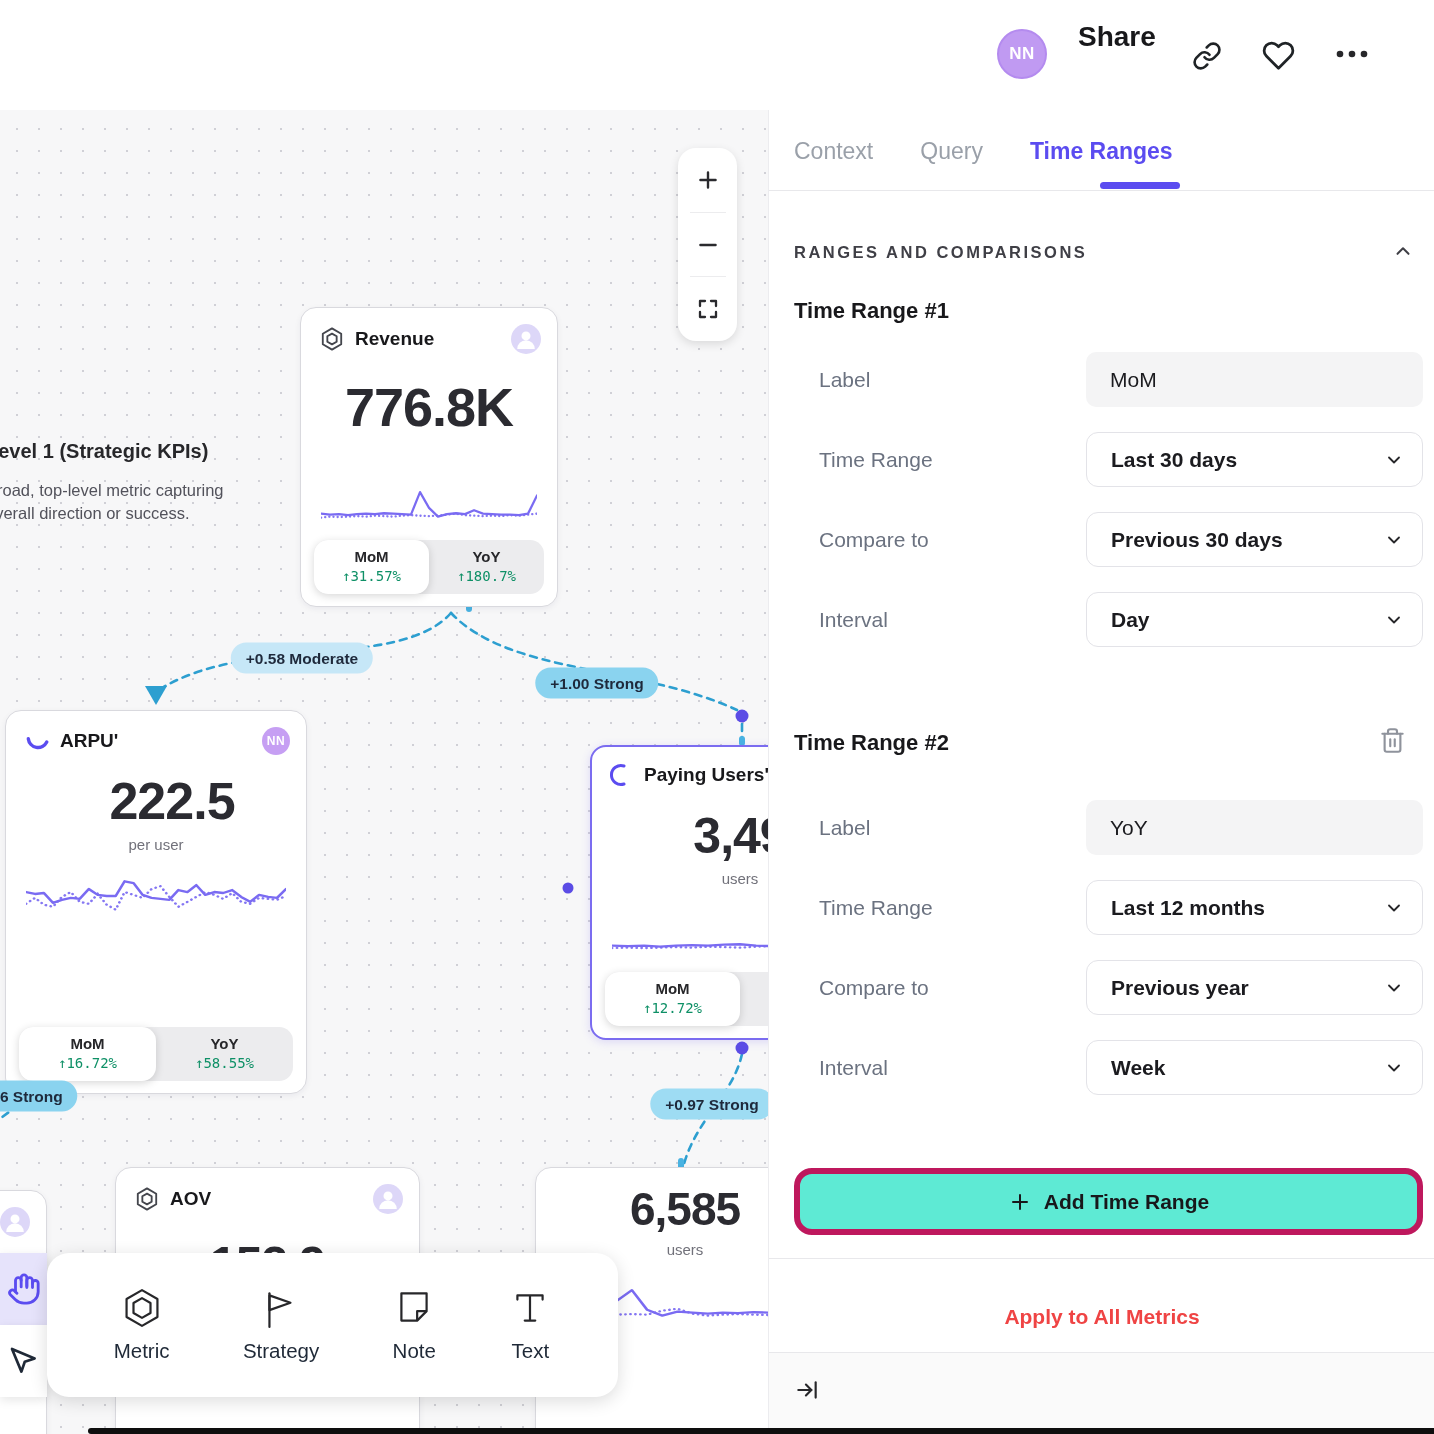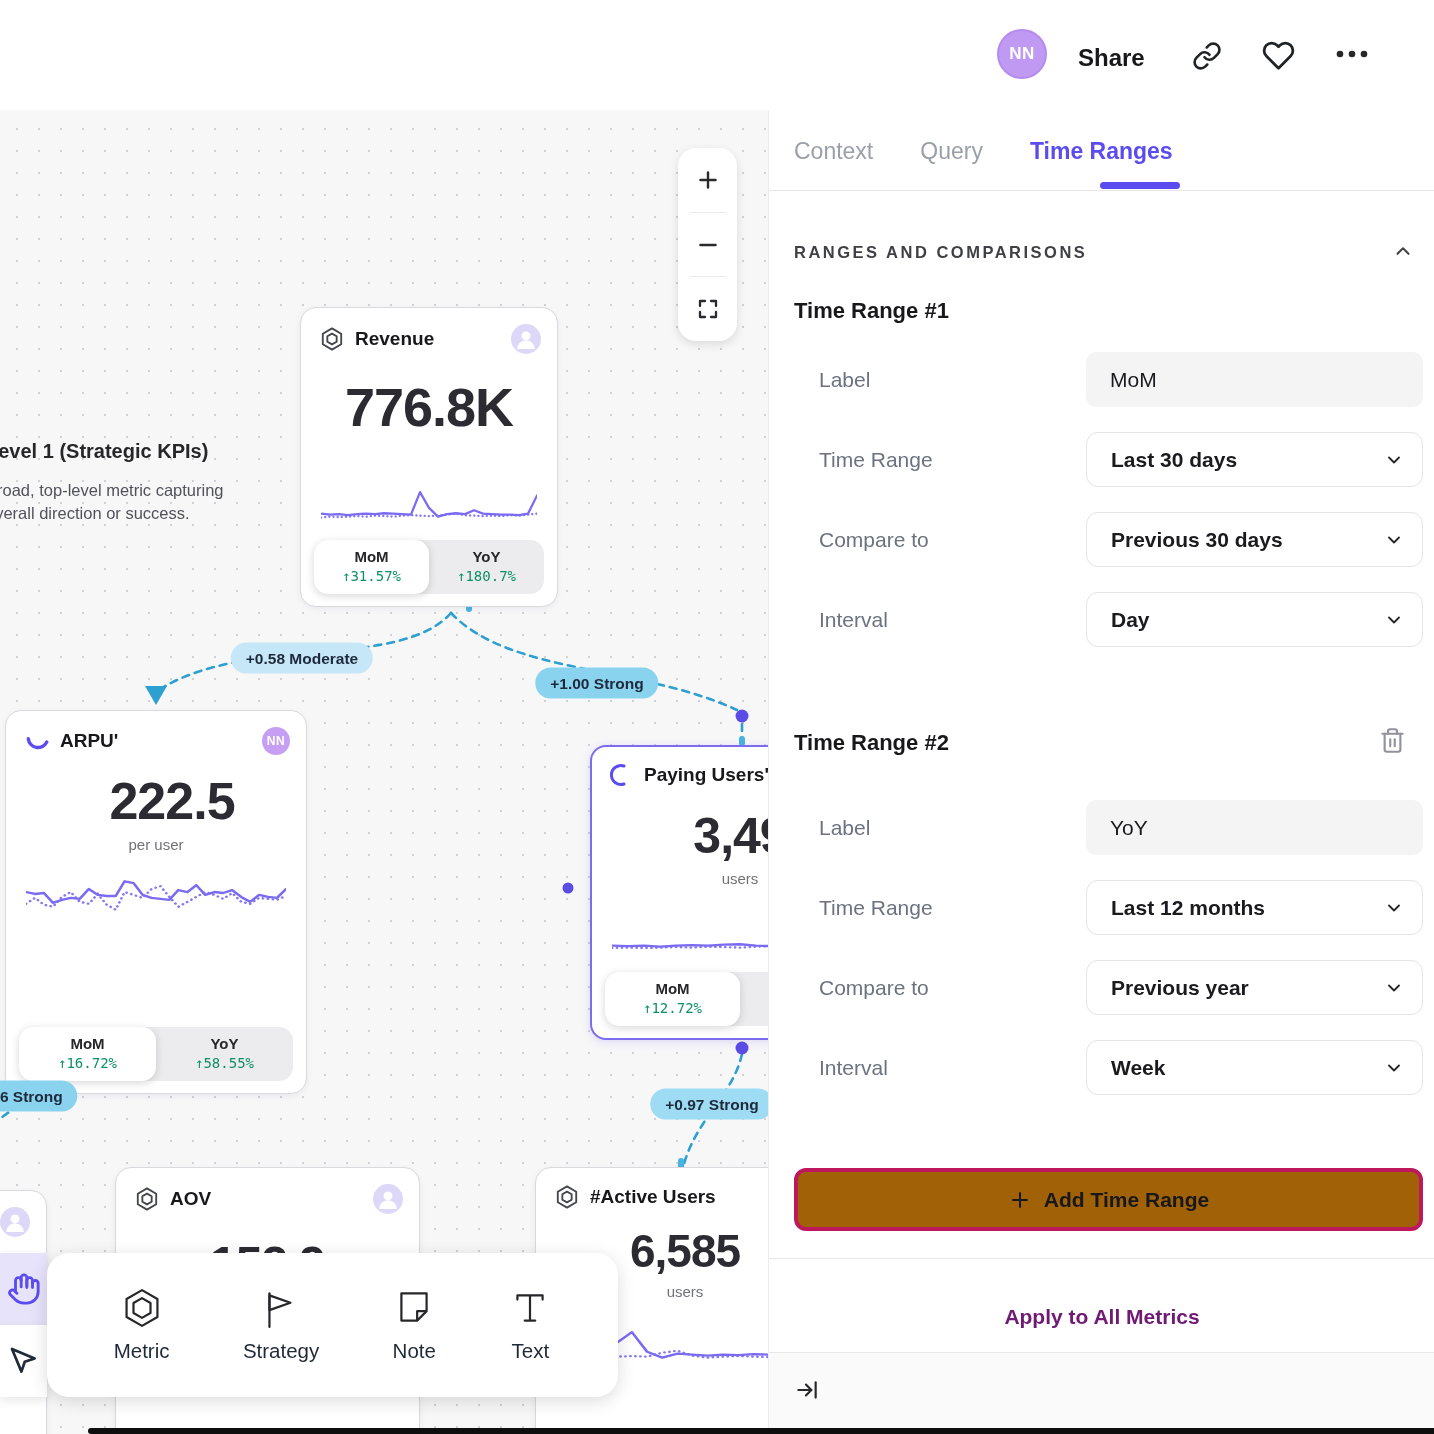--- a/index.html
+++ b/index.html
@@ -5,21 +5,21 @@
   html,body{margin:0;padding:0;}
   .stage{position:relative;width:1434px;height:1434px;overflow:hidden;background:#fff;
          font-family:"Liberation Sans",sans-serif;color:#1b1b1f;}
   svg{display:block;}
 
   
   .topbar{position:absolute;left:0;top:0;width:1434px;height:110px;background:#fff;z-index:30;}
   .avatar-lg{position:absolute;left:997px;top:29px;width:50px;height:50px;border-radius:50%;
     background:#c09af2;border:2px solid #b48bef;display:flex;align-items:center;justify-content:center;
     color:#fff;font-size:17px;font-weight:700;letter-spacing:.5px;box-sizing:border-box;}
-  .share-btn{position:absolute;left:1078px;top:44px;font-size:24px;font-weight:600;color:#18181b;cursor:pointer;}
+  .share-btn{position:absolute;left:1078px;top:21px;font-size:28px;font-weight:600;color:#18181b;cursor:pointer;}
   .hicon{position:absolute;cursor:pointer;}
 
   
   .canvas{position:absolute;left:0;top:110px;width:768px;height:1324px;overflow:hidden;
     background:#f7f7f8;
     background-image:radial-gradient(#d0d0d6 1.4px,transparent 1.5px);
     background-size:22px 22px;background-position:6px 8px;}
   .edges{position:absolute;left:0;top:0;z-index:1;}
   .edge{fill:none;stroke:#2d9fd0;stroke-width:2.6;stroke-dasharray:7 6;stroke-linecap:round;}
   .edge-dot{fill:#5b4ce5;}
@@ -85,24 +85,24 @@
   .section-title{font-size:16.5px;font-weight:700;letter-spacing:2.5px;color:#3f3f46;}
   .group-title{position:absolute;left:25px;font-size:22px;font-weight:700;color:#18181b;}
   .trash-btn{position:absolute;left:610px;cursor:pointer;}
   .frow{position:absolute;left:50px;right:11px;height:55px;display:flex;align-items:center;justify-content:space-between;}
   .flabel{font-size:21px;color:#6b7280;}
   .finput{width:337px;height:55px;box-sizing:border-box;background:#f4f4f5;border:none;border-radius:10px;
     padding:0 24px;font-size:21px;font-weight:500;color:#1b1b1f;font-family:"Liberation Sans",sans-serif;}
   .fselect{width:337px;height:55px;box-sizing:border-box;background:#fff;border:1px solid #e3e3e8;border-radius:12px;
     display:flex;align-items:center;justify-content:space-between;padding:0 18px 0 24px;cursor:pointer;}
   .fselect .val{font-size:21px;font-weight:600;color:#1b1b1f;}
-  .add-btn{position:absolute;left:25px;right:11px;top:1058px;height:55px;border:4px solid #be185d;border-radius:12px;
-    display:flex;align-items:center;justify-content:center;gap:12px;font-size:21px;font-weight:600;color:#18181b;cursor:pointer;background:#a16207;}
+  .add-btn{position:absolute;left:25px;right:11px;top:1058px;height:55px;border:6px solid #be185d;border-radius:18px;
+    display:flex;align-items:center;justify-content:center;gap:12px;font-size:21px;font-weight:600;color:#18181b;cursor:pointer;background:#5eead4;}
   .apply-btn{position:absolute;left:0;width:666px;top:1185px;height:44px;display:flex;align-items:center;justify-content:center;
-    font-size:21px;font-weight:600;color:#701a75;cursor:pointer;}
+    font-size:21px;font-weight:600;color:#ef4444;cursor:pointer;}
   .panel-foot{position:absolute;left:0;top:1243px;width:666px;height:81px;background:#fafafa;}
   .collapse-btn{position:absolute;left:25px;top:24px;cursor:pointer;}
 
   .blackbar{position:absolute;left:88px;top:1428px;width:1346px;height:6px;background:#0e0e0e;z-index:40;border-radius:3px 0 0 3px;}
 </style>
 </head>
 <body>
 
 <div class="stage">
 
@@ -227,27 +227,20 @@
               <circle cx="12" cy="9.5" r="3.6" fill="#fff"></circle>
               <path d="M5 20 a7 7 0 0 1 14 0 z" fill="#fff"></path>
             </svg>
         </span>
       </div>
       <div class="card-value" style="font-size:48px;">152.9</div>
 
     </div>
 
     <div class="card" style="left:535px;top:1057px;width:300px;height:290px;">
-      <div class="card-head">
-        <svg width="26" height="26" viewBox="0 0 24 24" fill="none" stroke="#44464d" stroke-width="1.7" stroke-linejoin="round">
-          <polygon points="12,2.2 20.5,7.1 20.5,16.9 12,21.8 3.5,16.9 3.5,7.1"></polygon>
-          <polygon points="12,7.0 16.3,9.5 16.3,14.5 12,17.0 7.7,14.5 7.7,9.5"></polygon>
-        </svg>
-        <span class="card-title">#Active Users</span>
-      </div>
       <div class="card-value" style="font-size:46px;margin-top:14px;">6,585</div>
       <div class="card-unit">users</div>
       <svg class="card-spark" style="margin-top:10px;" viewBox="0 0 260 64" preserveAspectRatio="none">
           <polyline points="0.0,54.4 15.3,53.8 30.6,54.4 45.9,53.8 61.2,53.3 76.5,52.7 91.8,53.3 107.1,48.8 122.4,46.6 137.6,52.2 152.9,54.4 168.2,53.3 183.5,52.7 198.8,53.3 214.1,53.8 229.4,52.7 244.7,53.3 260.0,52.7" class="spark-dotted"></polyline>
           <polyline points="0.0,52.2 15.3,52.7 30.6,51.6 45.9,52.2 61.2,37.6 76.5,25.3 91.8,47.7 107.1,54.4 122.4,49.9 137.6,51.0 152.9,52.2 168.2,51.0 183.5,51.6 198.8,50.5 214.1,51.0 229.4,51.6 244.7,49.9 260.0,51.0" class="spark-solid"></polyline>
         </svg>
 
     </div>
 
     <div class="card" style="left:-258px;top:1080px;width:305px;height:290px;">

